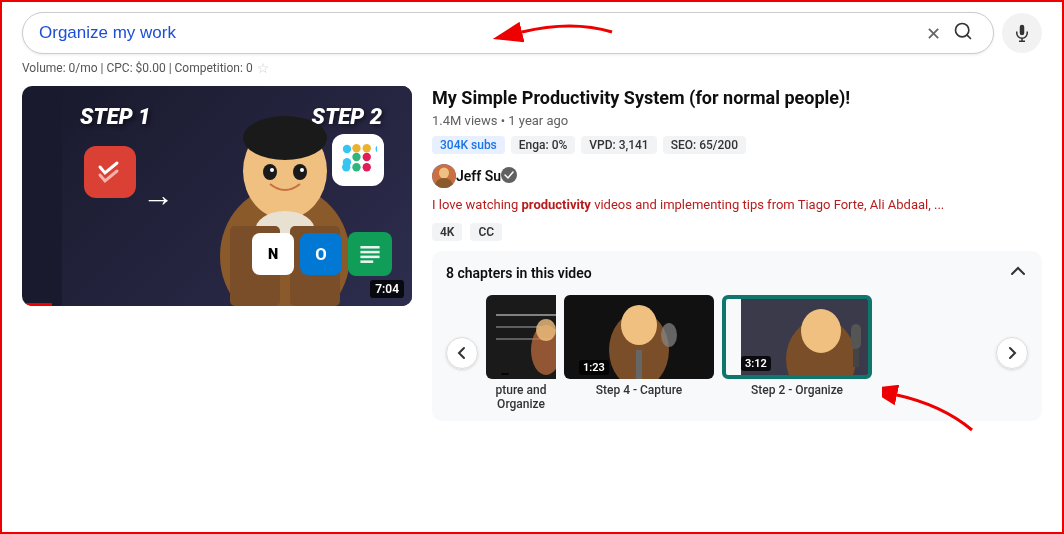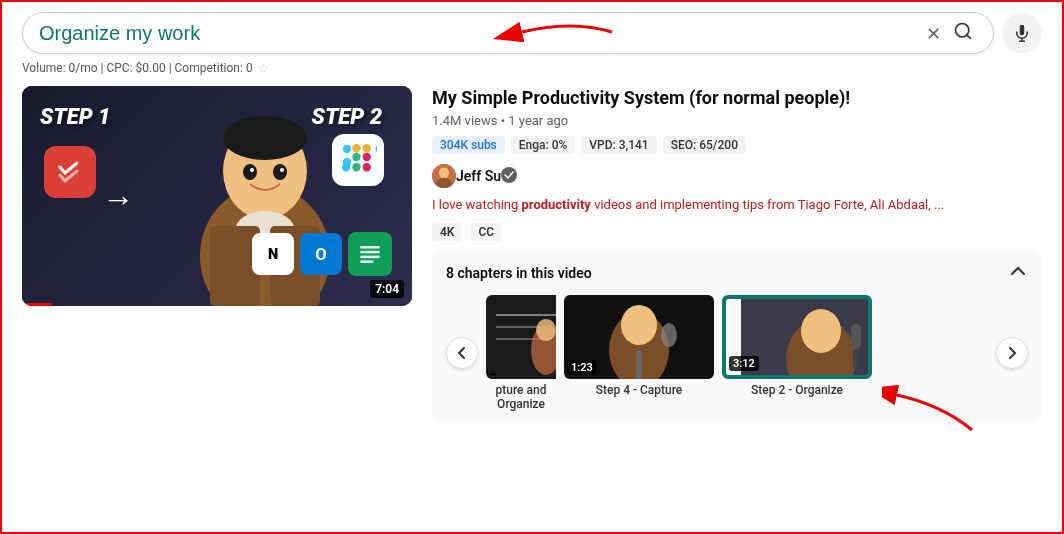--- a/index.html
+++ b/index.html
@@ -27,22 +27,22 @@
       border: 1px solid #ccc;
       border-radius: 24px;
       flex: 1;
       height: 42px;
       padding: 0 16px;
       background: #fff;
       box-shadow: 0 1px 3px rgba(0,0,0,0.08);
     }
     .search-input-text {
       flex: 1;
-      font-size: 20px;
-      color: #0f766e;
+      font-size: 17px;
+      color: #1d4ed8;
       outline: none;
       border: none;
       background: transparent;
     }
     .search-clear-btn {
       cursor: pointer;
       color: #666;
       font-size: 18px;
       padding: 4px;
       margin-right: 4px;
@@ -97,20 +97,21 @@
     
     .thumbnail-container {
       width: 390px;
       min-width: 390px;
       height: 220px;
       border-radius: 10px;
       overflow: hidden;
       position: relative;
       background: #1a1a2e;
       flex-shrink: 0;
+      padding-left: 40px;
     }
     .thumbnail-bg {
       width: 100%;
       height: 100%;
       background: linear-gradient(135deg, #2a2a3e 0%, #3a3a4e 50%, #4a4a5e 100%);
       position: relative;
       display: flex;
       align-items: center;
       justify-content: center;
     }
@@ -331,21 +332,21 @@
       width: 150px;
       height: 84px;
       border-radius: 6px;
       overflow: hidden;
       margin-bottom: 4px;
       position: relative;
     }
     .chapter-duration {
       position: absolute;
       bottom: 4px;
-      left: 3px;
+      left: 15px;
       background: rgba(0,0,0,0.8);
       color: #fff;
       font-size: 11px;
       font-weight: 600;
       padding: 1px 4px;
       border-radius: 3px;
     }
     .chapter-label {
       font-size: 12px;
       color: #333;

